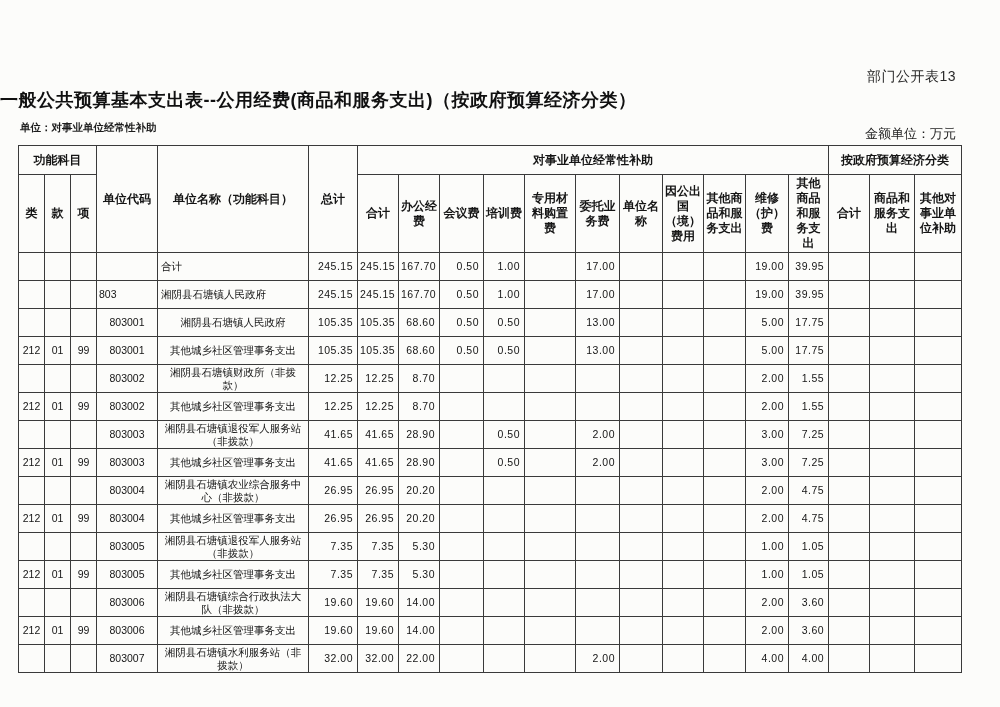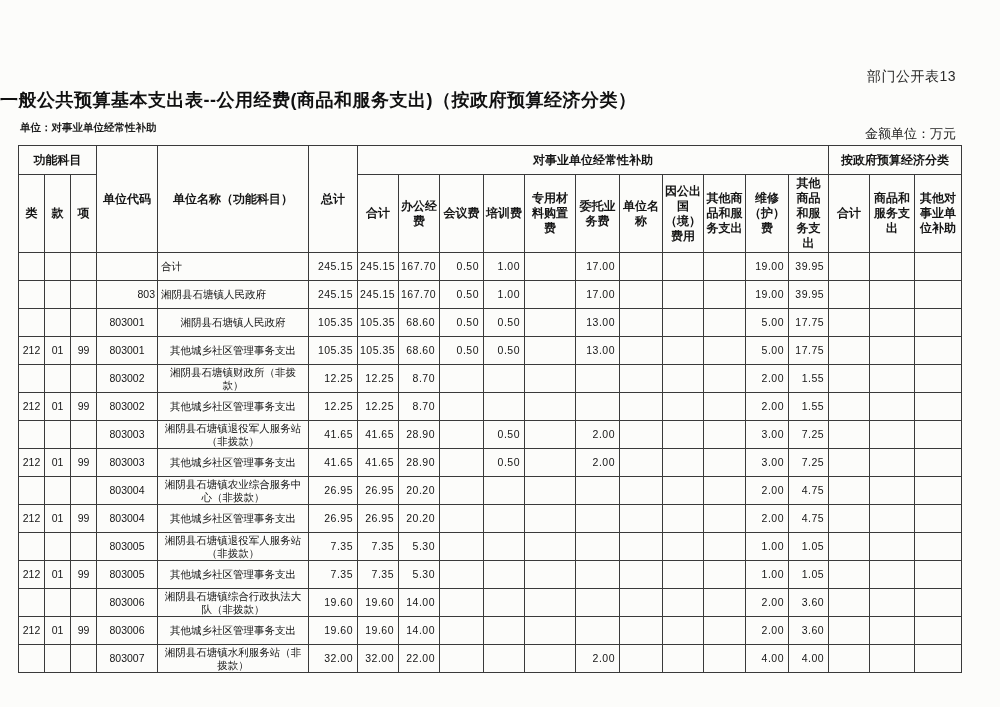--- a/index.html
+++ b/index.html
@@ -45,21 +45,21 @@
     font-weight: 700; text-align: center;
     font-size: 12px; color: #151515;
     word-break: break-all;
   }
   tr.h1 th { height: 29px; }
   tr.h2 th { height: 56px; }
   tbody td { height: 28px; text-align: center; font-size: 10.5px; color: #141414; }
   tbody td.num { text-align: right; padding-right: 4px; font-size: 10.5px; letter-spacing: 0.5px; }
   tbody td.name { text-align: center; word-break: break-all; line-height: 1.2; padding: 0 3px; }
   tbody td.name.left { text-align: left; }
-  tbody td.code.left { text-align: right; }
+  tbody td.code.left { text-align: left; }
 </style>
 </head>
 <body>
 
 <div class="corner-note">部门公开表13</div>
 <div class="title">一般公共预算基本支出表--公用经费(商品和服务支出)（按政府预算经济分类）</div>
 <div class="unit-line">单位：对事业单位经常性补助</div>
 <div class="amount-unit">金额单位：万元</div>
 
 <table class="budget">

